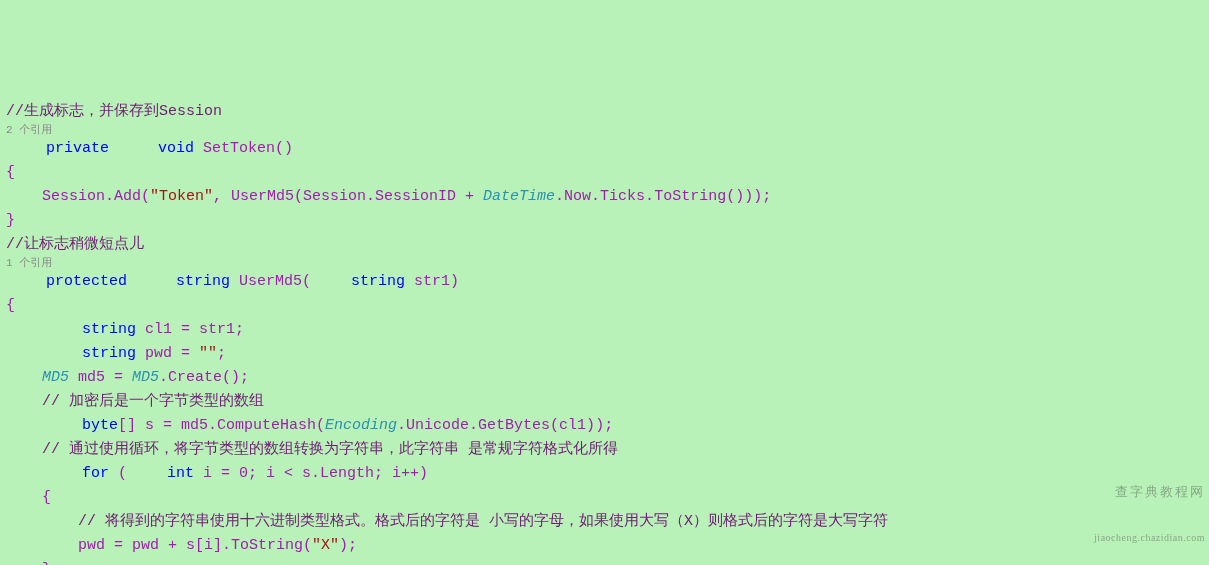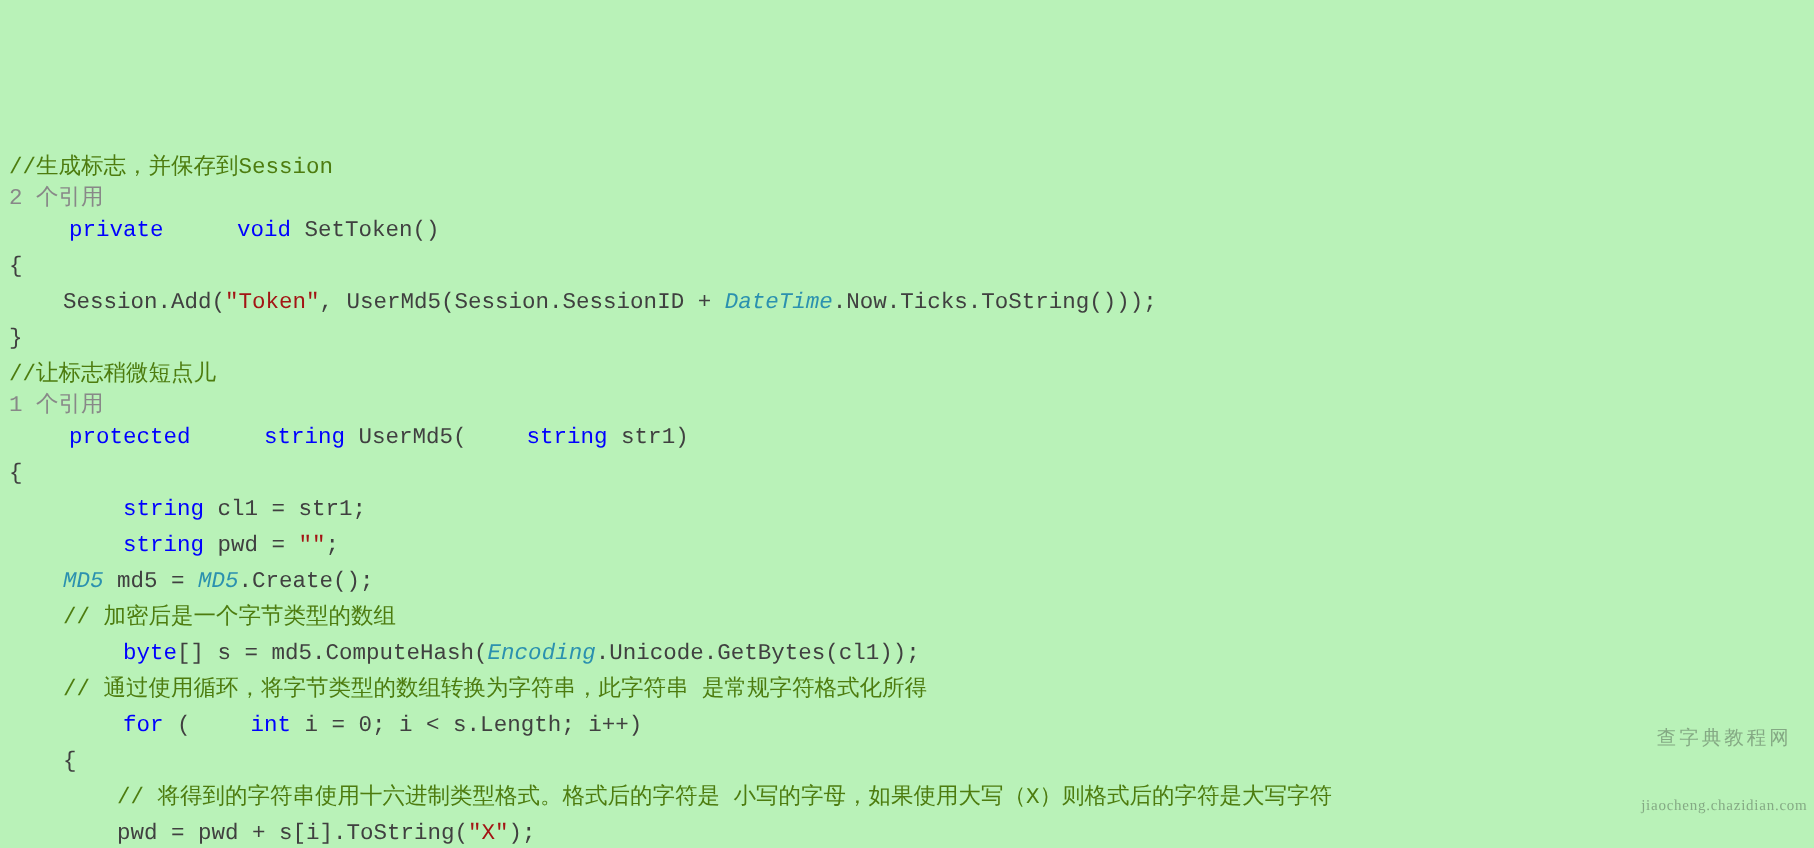--- a/index.html
+++ b/index.html
@@ -14,36 +14,36 @@
       line-height: 1.6;
       padding: 4px 6px;
       width: 1209px;
       height: 565px;
       position: relative;
       white-space: pre;
     }
     .code-line {
       display: block;
     }
-    .comment { color: #4d7c0f; }
+    .comment { color: #701a75; }
     .keyword { color: #0000ff; margin-left: 40px; }
     .type { color: #2b91af; font-style: italic; }
     .string { color: #a31515; }
-    .plain { color: #404040; }
+    .plain { color: #a21caf; }
     .ref-count {
       color: #888888;
-      font-size: 15px;
+      font-size: 11px;
       display: block;
       line-height: 1.2;
     }
     .watermark {
       position: absolute;
       right: 4px;
       bottom: 4px;
-      text-align: center;
+      text-align: right;
       font-size: 13px;
       color: rgba(90, 110, 90, 0.55);
       line-height: 1.25;
       font-family: "SimSun", "Arial", sans-serif;
       letter-spacing: 2px;
     }
     .watermark-sub {
       font-size: 10px;
       letter-spacing: 0.5px;
       font-family: Liberation Serif, serif;

